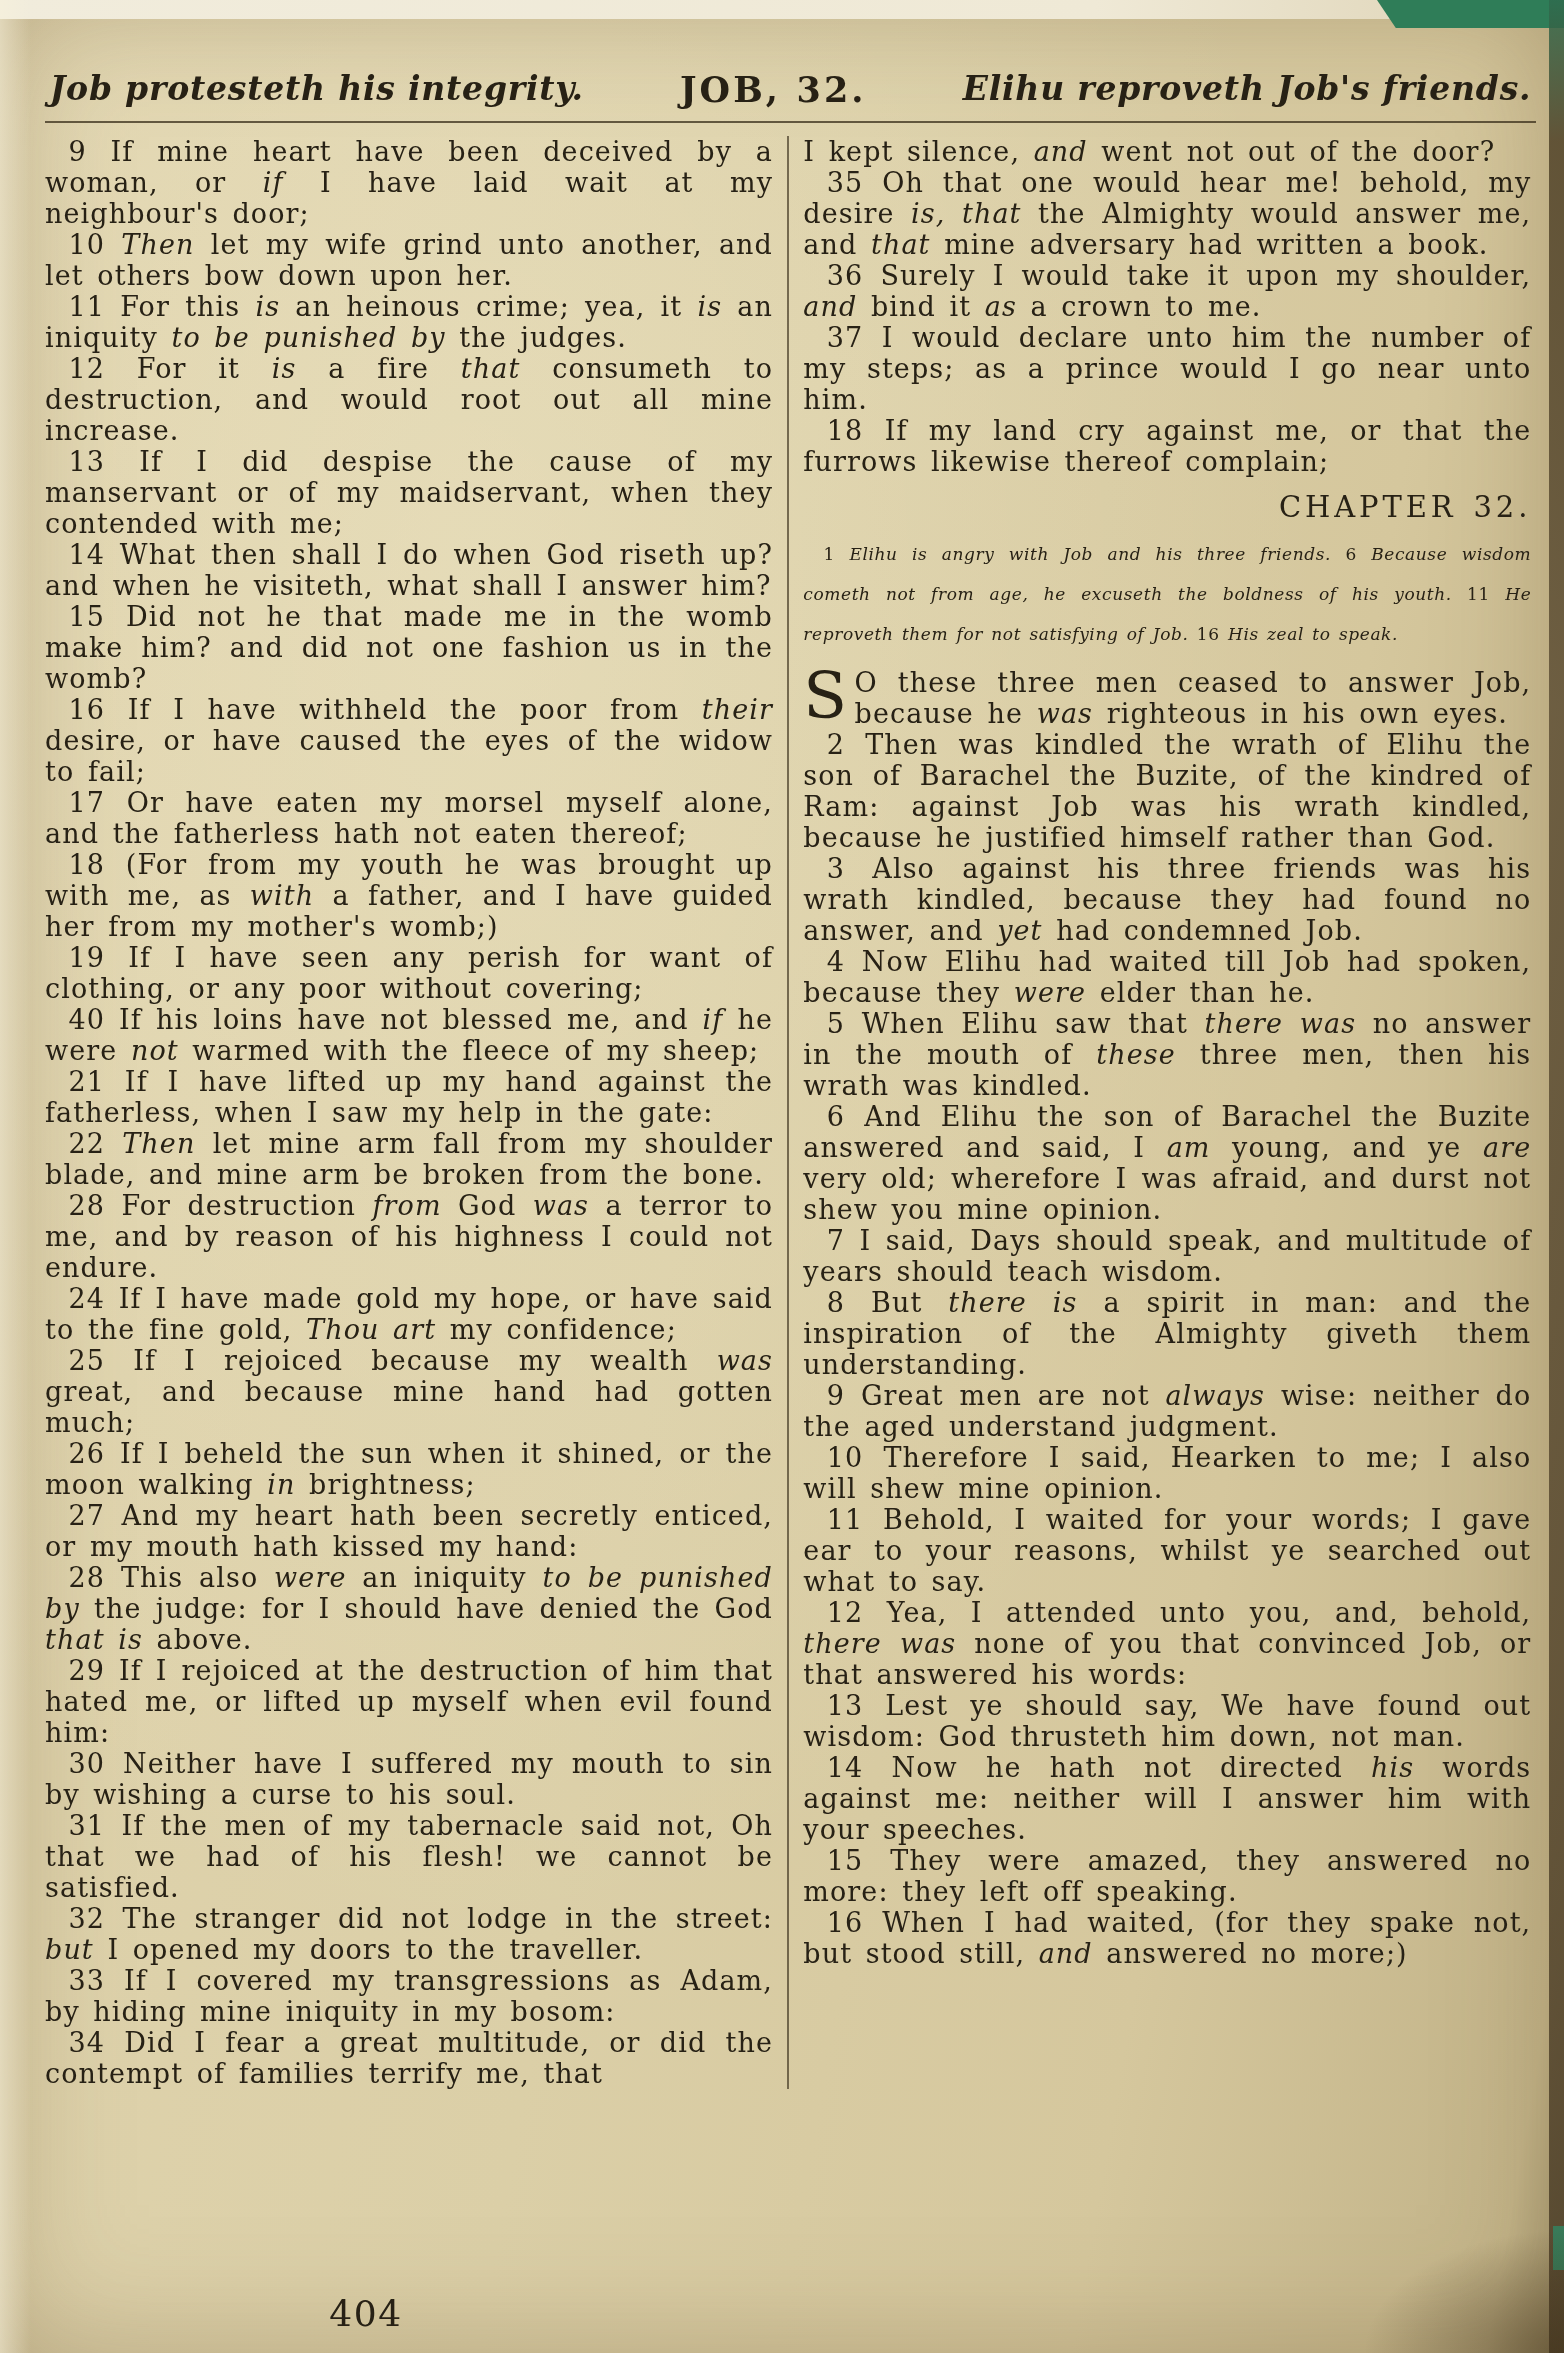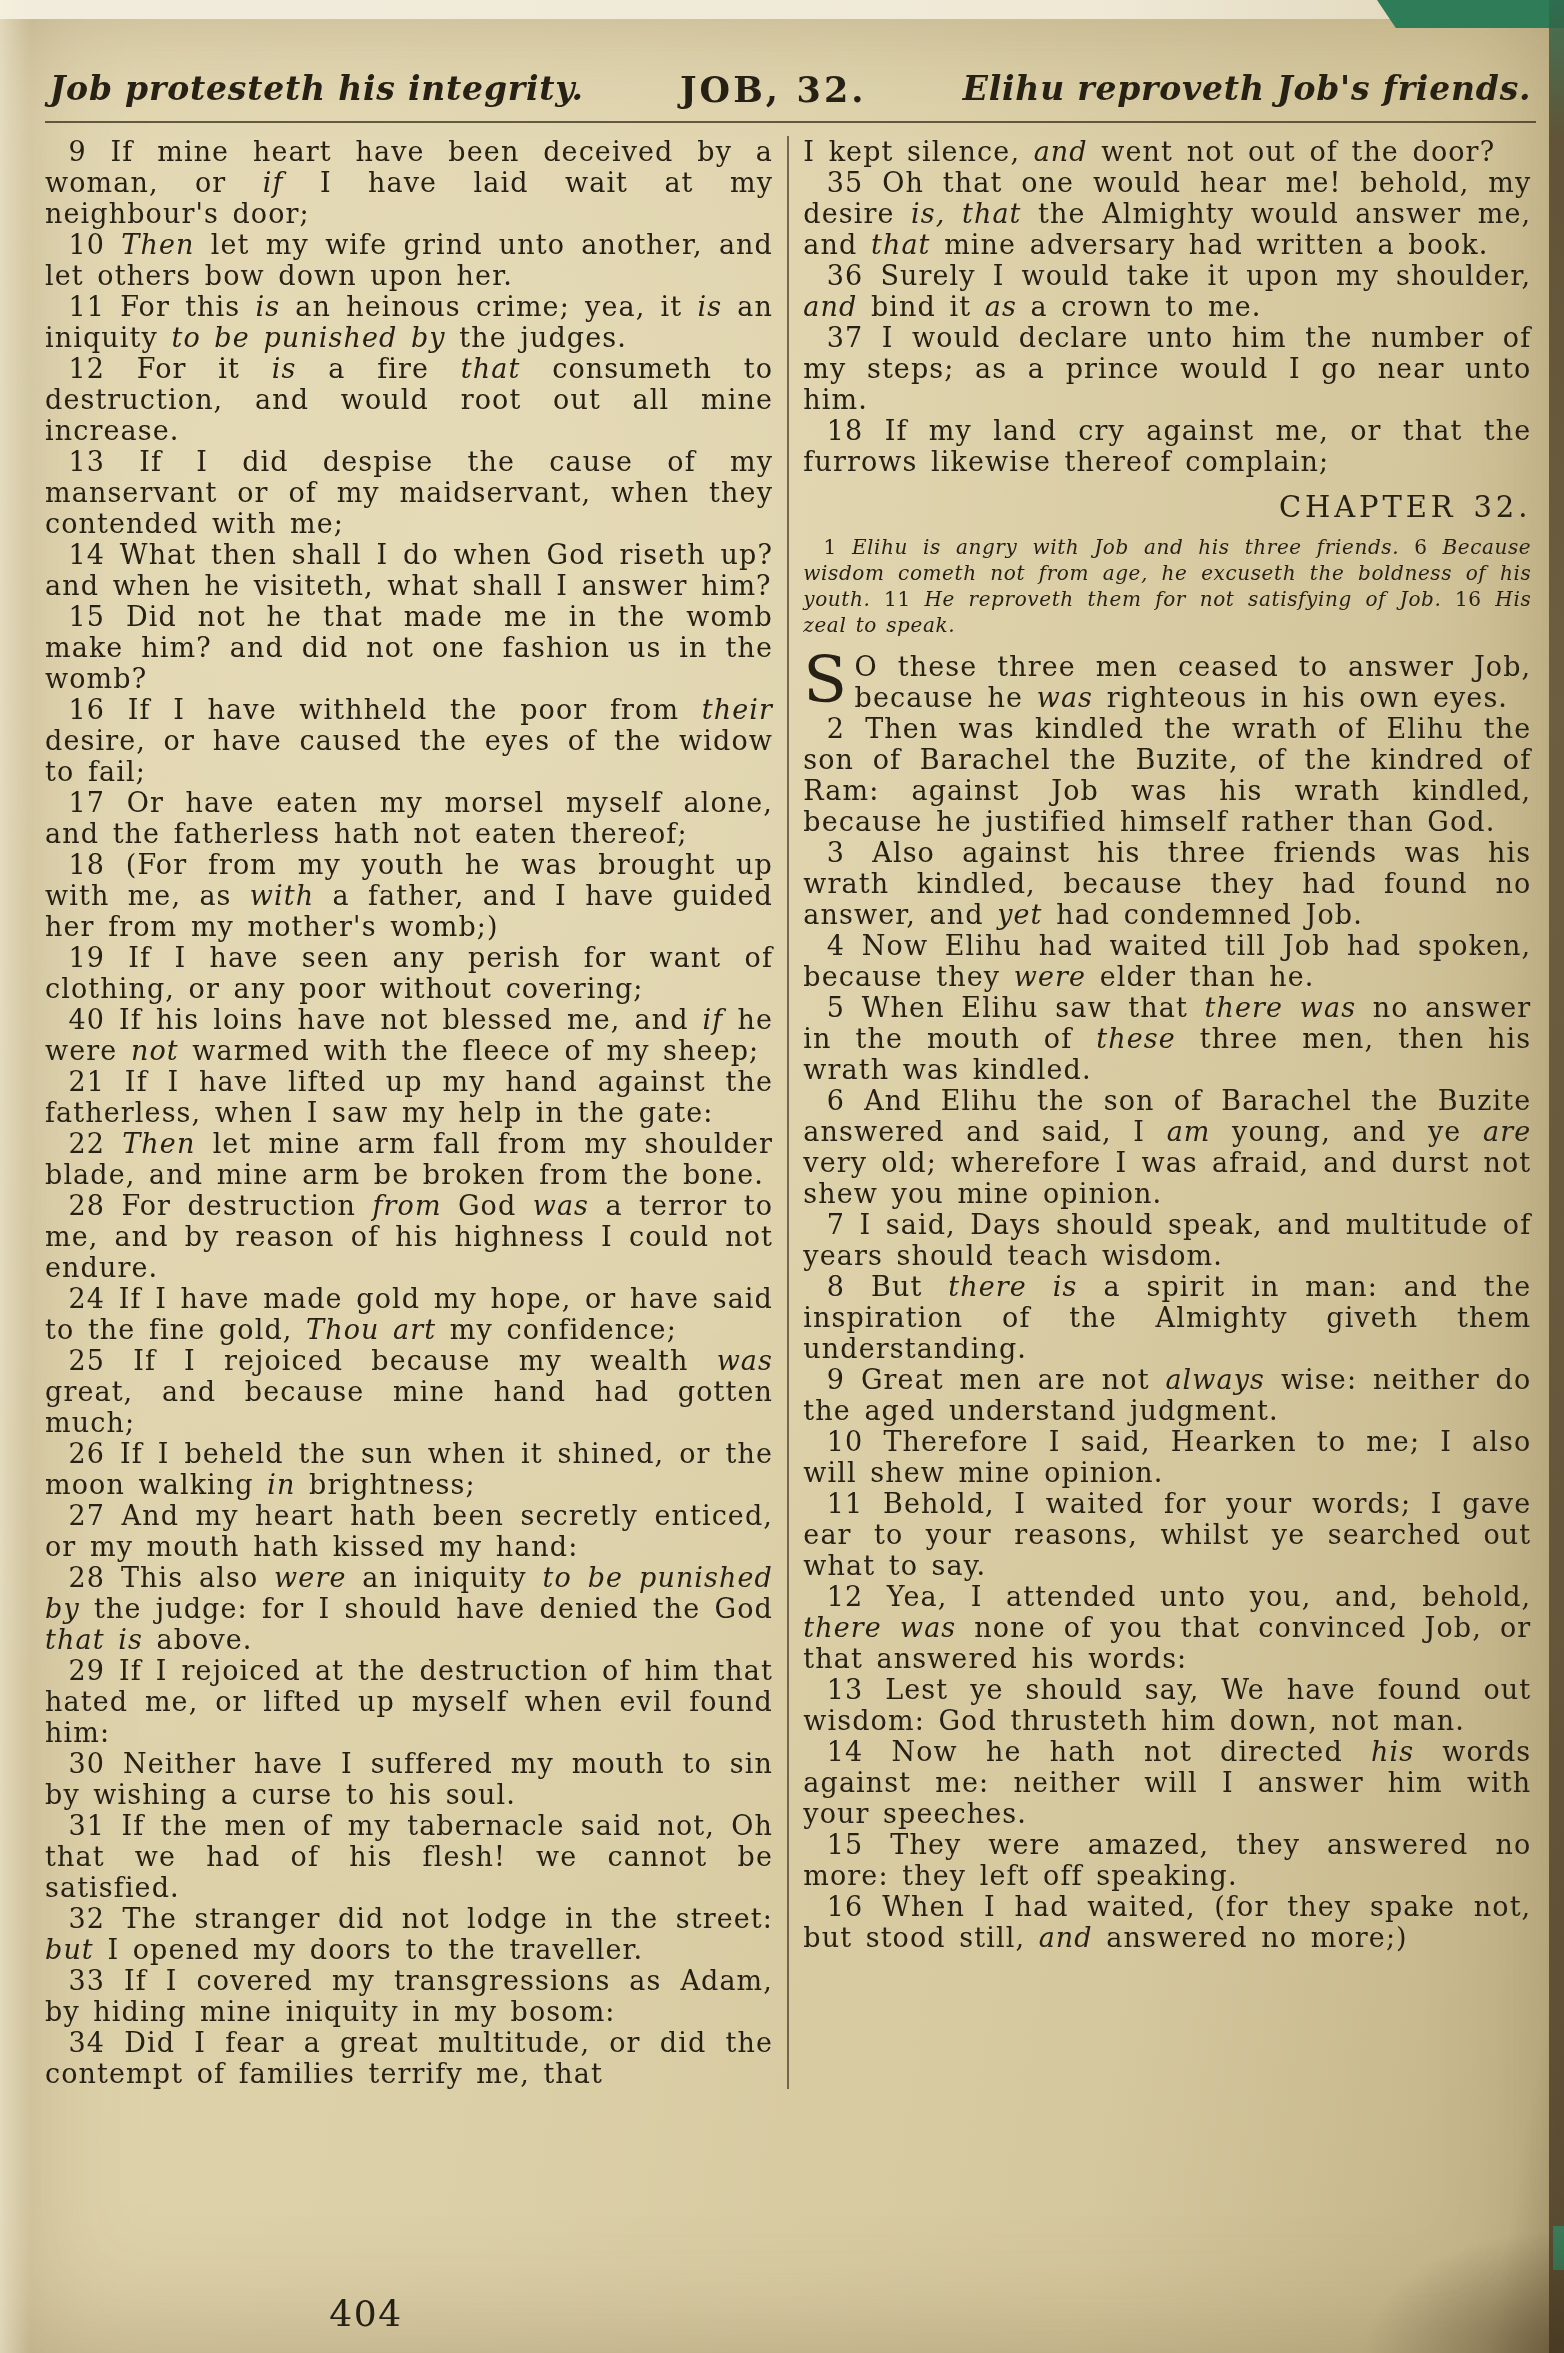--- a/index.html
+++ b/index.html
@@ -42,21 +42,21 @@
     letter-spacing: 1.1px; word-spacing: 3.9px; }
   .col-divider { width: 2.3px; background: rgba(58,47,27,0.65); margin: 0 14px; }
 
   p.verse { margin: 0; text-indent: 23.5px; }
   p.verse.no-indent { text-indent: 0; }
   .verse .em, .head-italic { font-style: italic; }
   .vnum { font-style: normal; }
 
   h2.chapter-heading { margin: 15.6px 0 11px 0; text-align: right; font-size: 29px;
     font-weight: normal; letter-spacing: 3.9px; text-indent: 0; }
-  p.summary { margin: 0 0 12.5px 0; font-style: italic; font-size: 20px; line-height: 26px;
+  p.summary { margin: 0 0 12.5px 0; font-style: italic; font-size: 17px; line-height: 40px;
     text-indent: 20.3px; letter-spacing: 0.6px; word-spacing: 2.3px; }
   p.summary .em { font-style: normal; }
 
   p.dropcap-verse { margin: 0; text-indent: 0; }
   .dropcap { float: left; font-size: 64px; line-height: 52px; padding: 3.1px 6.3px 0 0; }
 
   .page-number { position: absolute; left: 45px; bottom: 20.3px; width: 642px;
     text-align: center; font-size: 36px; letter-spacing: 1.6px; }
 </style>
 </head>

